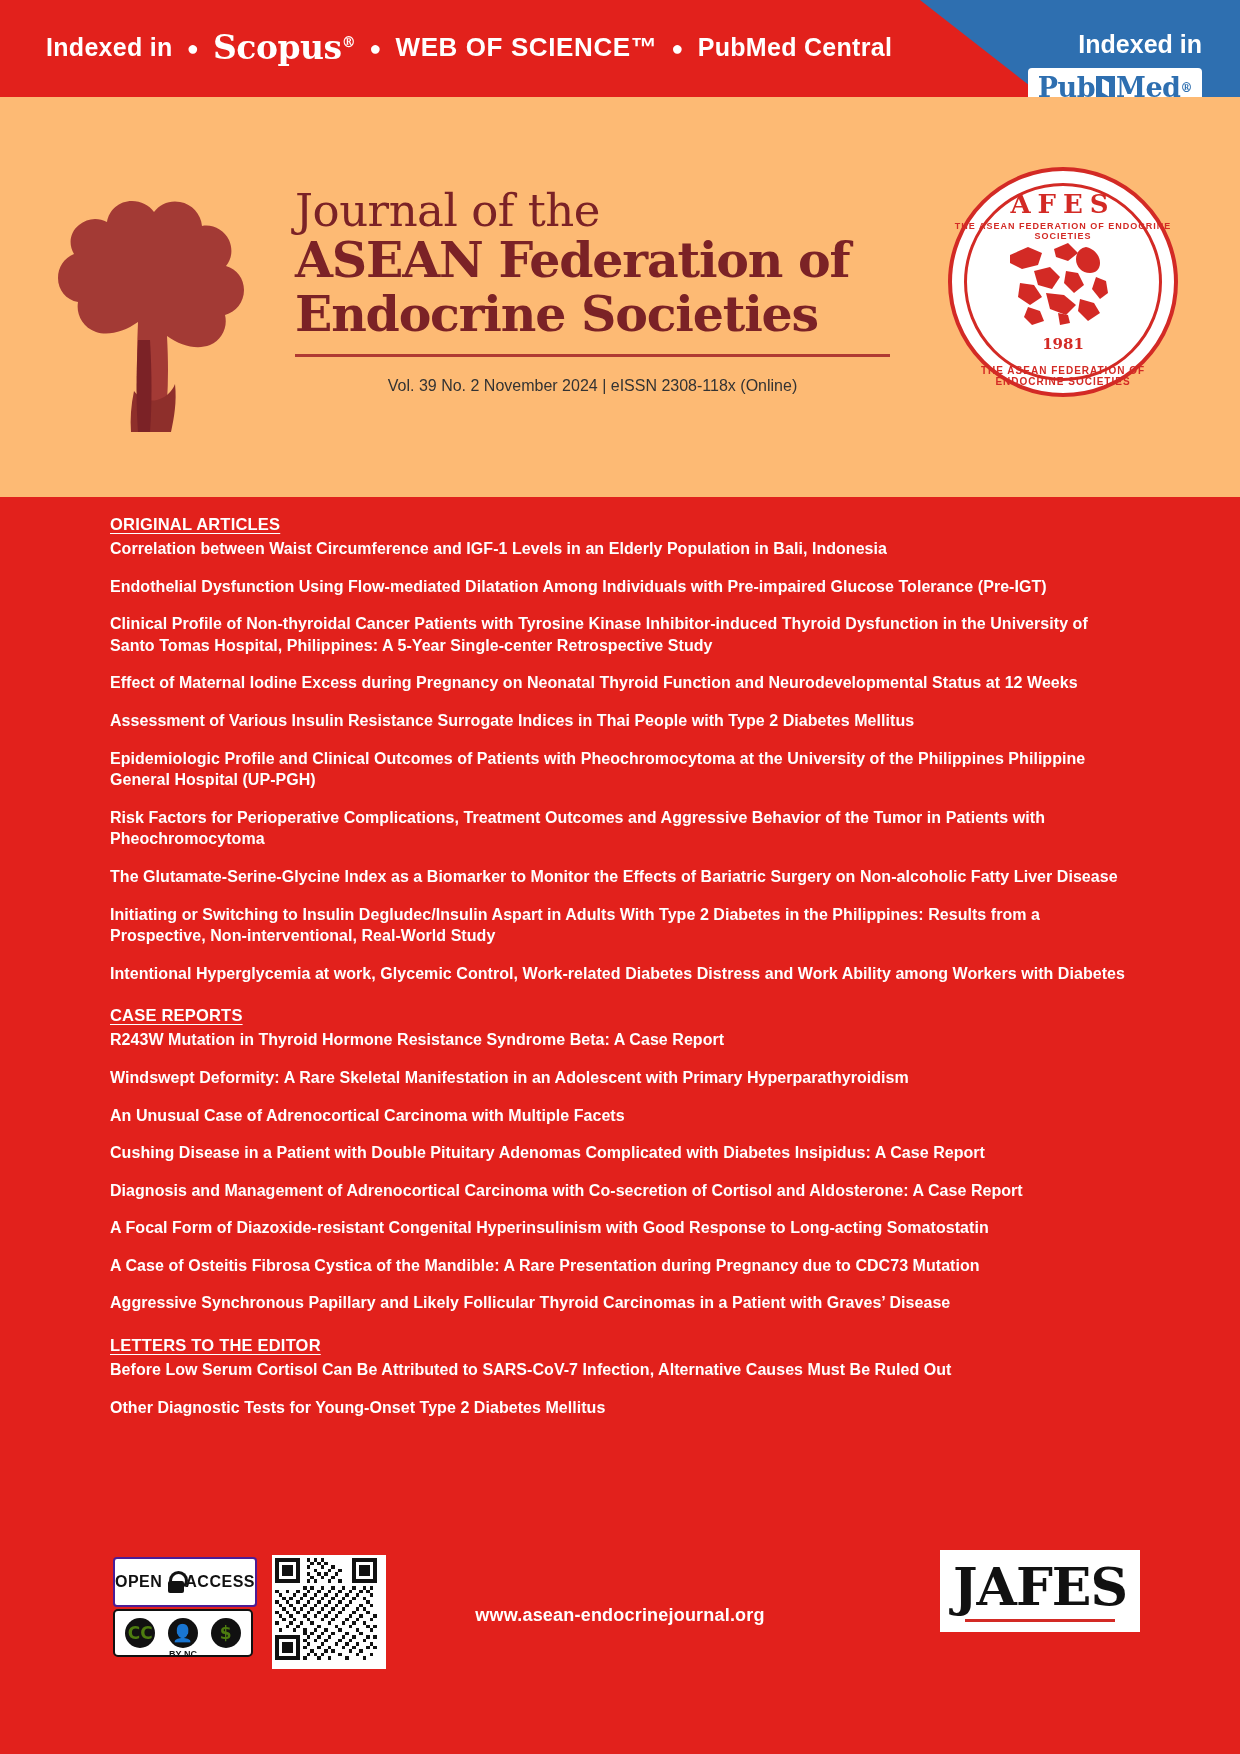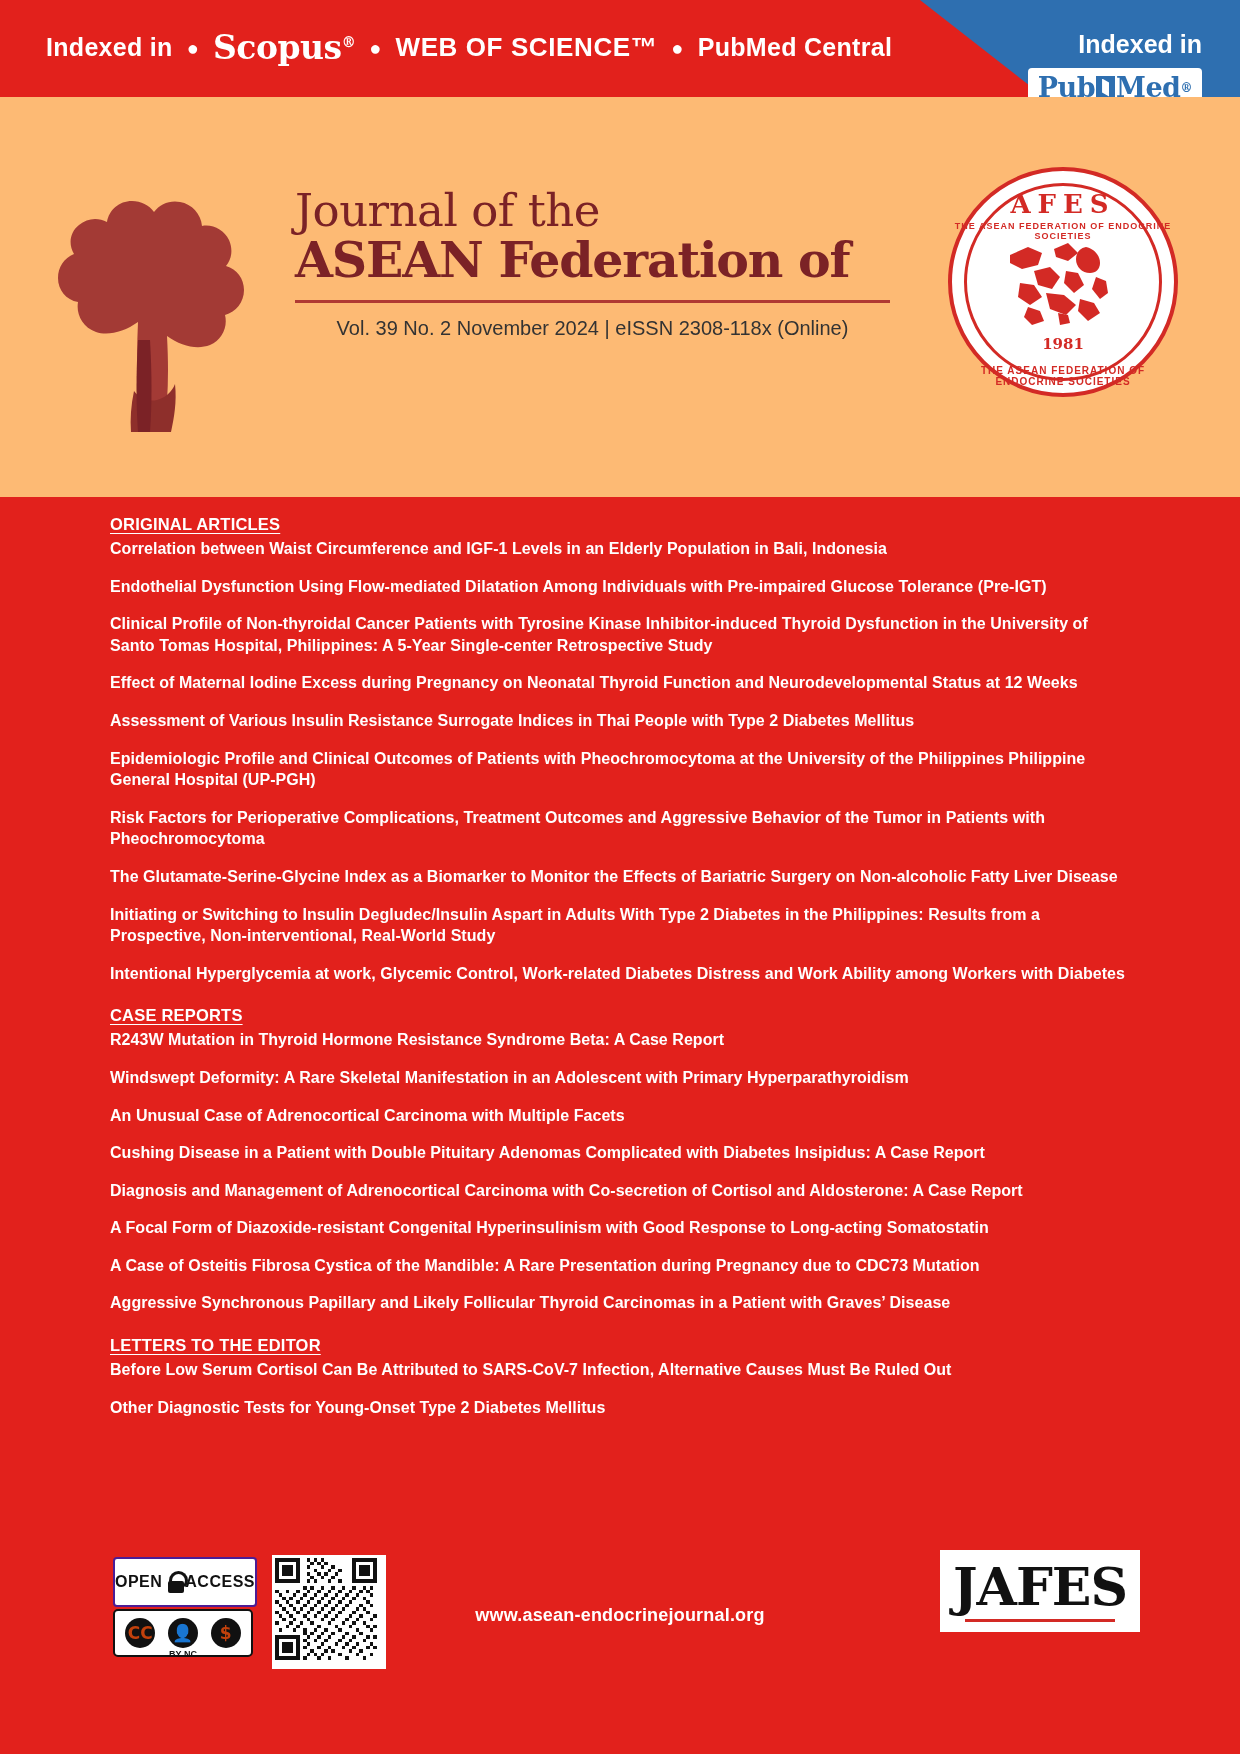--- a/index.html
+++ b/index.html
@@ -146,24 +146,24 @@
     letter-spacing: -1.2px;
     line-height: 1.1;
   }
   .t-rule {
     margin-top: 12px;
     width: 595px;
     height: 3px;
     background: #b03a33;
   }
   .t-vol {
-    margin-top: 14px;
+    margin-top: 20px;
     text-align: center;
     width: 595px;
-    font-size: 20px;
+    font-size: 16px;
     color: #333333;
     font-family: "Liberation Sans", sans-serif;
   }
 
   
   .seal {
     position: absolute;
     left: 948px; top: 70px;
     width: 230px;
     height: 230px;
@@ -297,21 +297,21 @@
     display: flex;
     align-items: center;
     justify-content: space-around;
     padding: 0 4px;
     box-sizing: border-box;
   }
   .cc-circle {
     width: 30px; height: 30px;
     border-radius: 50%;
     background: #111;
-    color: #c2410c;
+    color: #4d7c0f;
     font-family: "DejaVu Sans", sans-serif;
     font-size: 17px;
     font-weight: bold;
     display: flex;
     align-items: center;
     justify-content: center;
   }
   .cc-legend {
     position: absolute;
     left: 113px; top: 104px;
@@ -391,20 +391,21 @@
       <g fill="#a33a35">
         <path d="M96 300 c-4-30 -6-70 -4-110 -14 10 -30 14 -42 10 -14-5 -20-18 -18-30 -12-2 -20-12 -20-24 0-11 6-20 16-24 -6-10 -4-22 5-29 8-7 19-8 28-3 2-12 12-21 25-21 9 0 17 4 22 11 6-8 16-12 26-10 12 2 21 12 22 24 11-2 22 4 27 14 4 9 3 19-3 26 11 3 18 13 18 24 0 12-8 22-19 25 3 12-3 25-15 30 -13 5-29 1-43-9 2 36 1 66 -3 96z"></path>
         <path d="M85 300 h40 c3-14 6-30 4-48 -3 8 -10 14 -18 16 -9 2 -18-2 -23-9 -3 14 -4 28 -3 41z" fill="#8e2f2b"></path>
       </g>
       <path d="M92 300 c-2-28 -2-60 0-92 l12 0 c2 34 2 64 0 92 z" fill="#7b2226"></path>
     </svg>
 
     <div class="title-block">
       <div class="t-line1">Journal of the</div>
       <div class="t-line2">ASEAN Federation of</div>
+      <div class="t-line3">Endocrine Societies</div>
       <div class="t-rule"></div>
       <div class="t-vol">Vol. 39 No. 2 November 2024  |  eISSN 2308-118x (Online)</div>
     </div>
 
     <div class="seal">
       <div class="seal-ring"></div>
       <div class="seal-ring2"></div>
       <div class="seal-arc-top">THE ASEAN FEDERATION OF ENDOCRINE SOCIETIES</div>
       <div class="seal-afes">AFES</div>
       <svg class="seal-map" viewBox="0 0 126 90">

